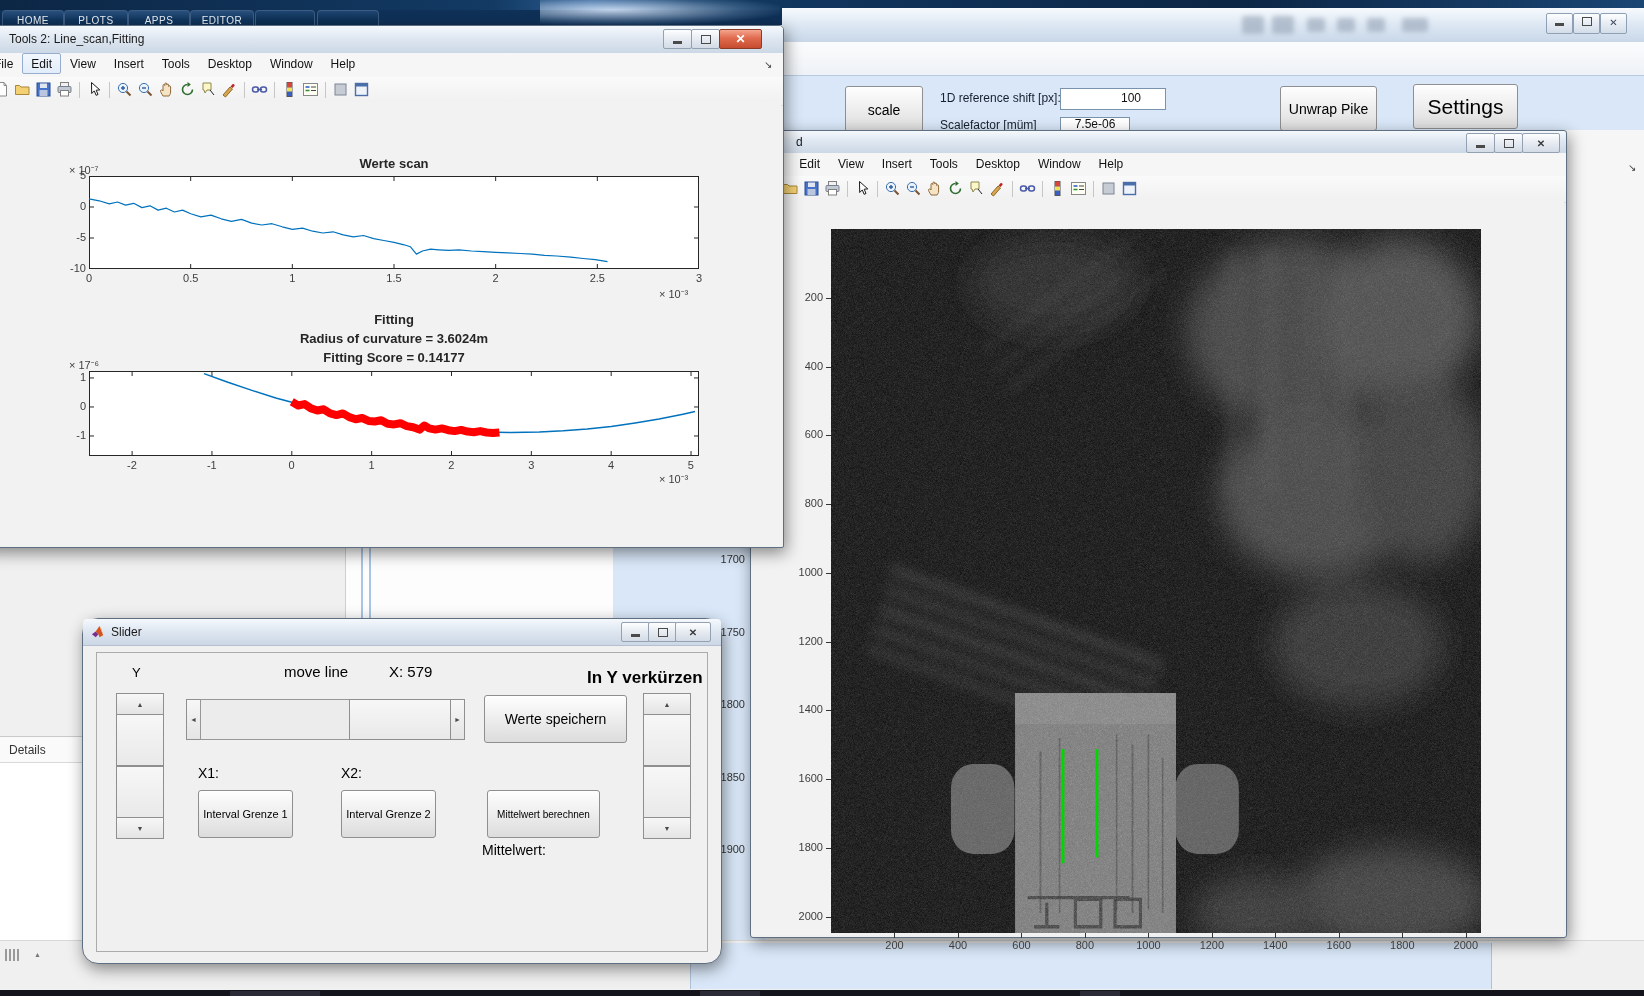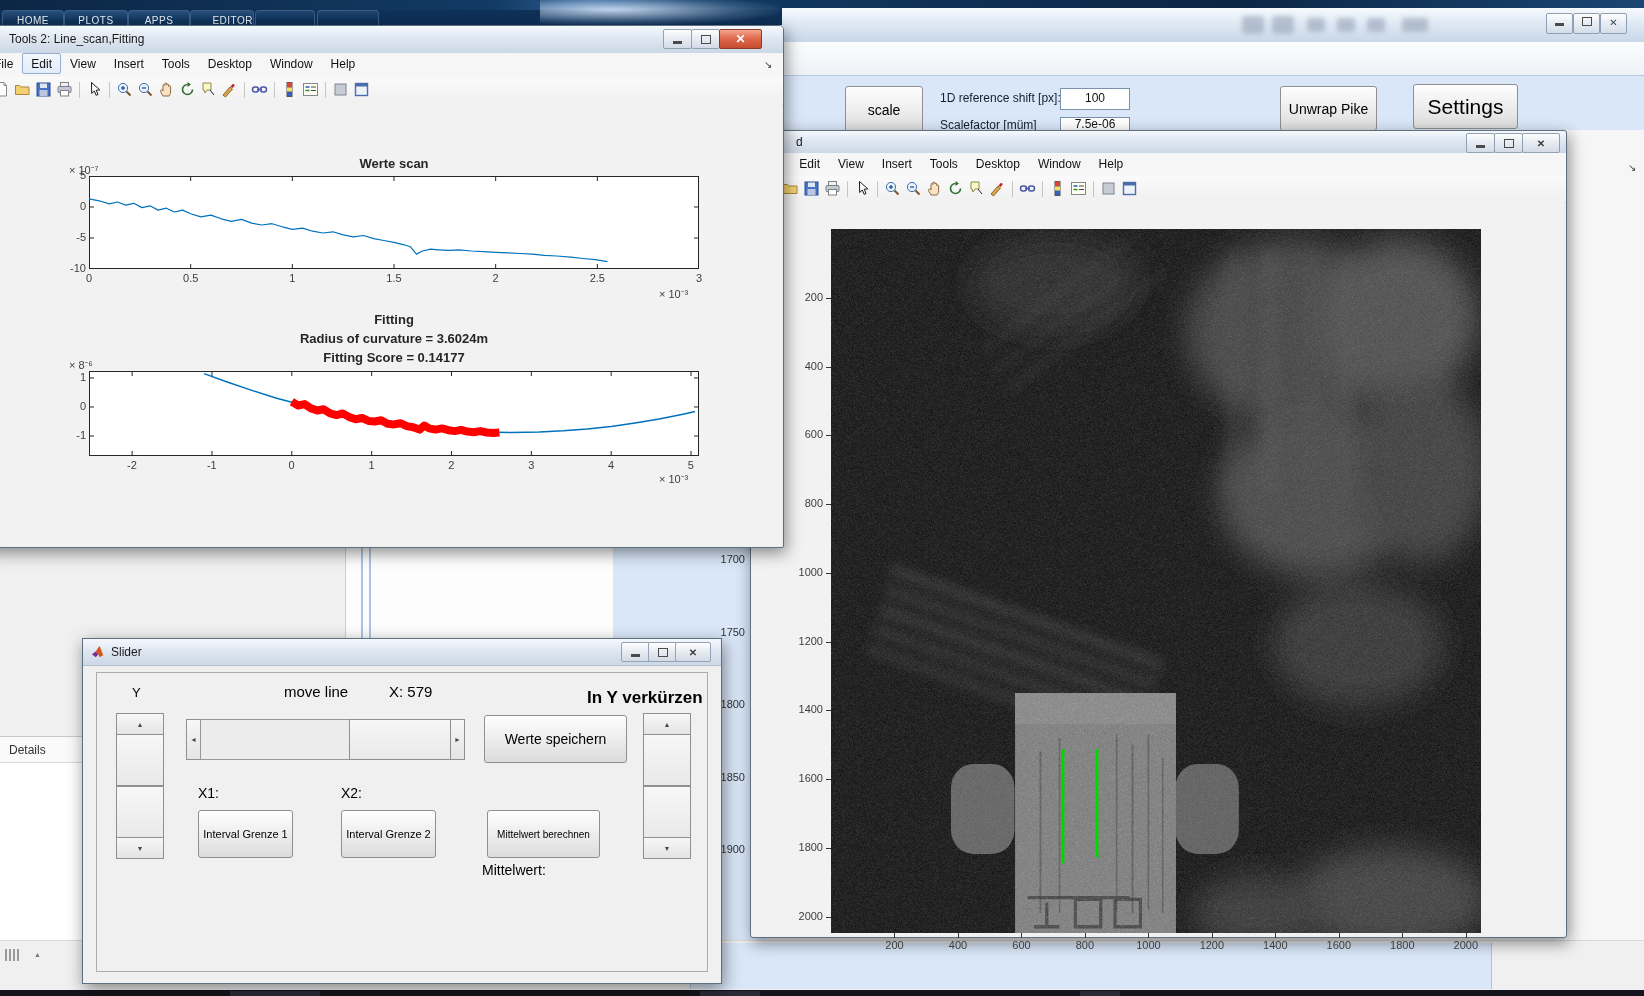--- a/index.html
+++ b/index.html
@@ -86,42 +86,42 @@
 </head>
 <body>
 
 <div id="screen">
 
   <div class="abs" id="top-strip"></div>
   <div class="abs" id="ribbon-row"></div>
   <div class="rtab" style="left:2px;width:60px;">HOME</div>
   <div class="rtab" style="left:64px;width:62px;">PLOTS</div>
   <div class="rtab" style="left:128px;width:60px;">APPS</div>
-  <div class="rtab" style="left:190px;width:62px;text-align:right;">EDITOR</div>
+  <div class="rtab" style="left:190px;width:62px;">EDITOR</div>
   <div class="rtab blank" style="left:255px;width:58px;"></div>
   <div class="rtab blank" style="left:317px;width:60px;"></div>
   <div class="abs" id="glare"></div>
 
   <div class="abs" id="aero-bar">
     <div class="blur-blob" style="left:460px;top:8px;width:22px;height:18px;"></div>
     <div class="blur-blob" style="left:490px;top:8px;width:22px;height:18px;"></div>
     <div class="blur-blob" style="left:525px;top:10px;width:18px;height:14px;"></div>
     <div class="blur-blob" style="left:555px;top:10px;width:18px;height:14px;"></div>
     <div class="blur-blob" style="left:585px;top:10px;width:18px;height:14px;"></div>
     <div class="blur-blob" style="left:620px;top:10px;width:26px;height:14px;"></div>
     <div class="aerobtn" style="left:764px;"><span class="g-min" style="width:9px;height:3px;background:#4a4a4a;display:inline-block;margin-top:8px;"></span></div>
     <div class="aerobtn" style="left:791px;"><span style="width:8px;height:7px;border:1px solid #4a4a4a;display:inline-block;"></span></div>
     <div class="aerobtn" style="left:818px;">✕</div>
   </div>
   <div class="abs" id="sub-bar"></div>
 
   <div class="abs" id="control-bar">
     <div class="btn7" style="left:63px;top:10px;width:76px;height:45px;">scale</div>
     <div class="ctl-label" style="left:158px;top:15px;">1D reference shift [px]:</div>
-    <div class="ctl-field" style="left:278px;top:12px;width:68px;height:20px;">100</div>
+    <div class="ctl-field" style="left:278px;top:12px;width:68px;height:20px;padding-left:36px;">100</div>
     <div class="ctl-label" style="left:158px;top:42px;">Scalefactor [müm]</div>
     <div class="ctl-field" style="left:278px;top:41px;width:68px;height:14px;line-height:13px;">7.5e-06</div>
     <div class="btn7" style="left:498px;top:10px;width:95px;height:43px;">Unwrap Pike</div>
     <div class="btn7" style="left:631px;top:8px;width:103px;height:43px;font-size:21px;">Settings</div>
   </div>
 
   <div class="abs" id="editor-bg"></div>
   <div class="vline-blue" style="left:361px;top:545px;height:395px;"></div>
   <div class="vline-blue" style="left:369px;top:545px;height:395px;"></div>
   <div class="abs" id="blue-col">
@@ -448,21 +448,21 @@
           <line y1="93" y2="93" x1="0" x2="5"></line>
           <line y1="93" y2="93" x1="610" x2="605"></line>
         </g>
         <polyline points="0.0,22.9 10.2,24.8 20.3,27.9 28.5,26.0 36.6,29.1 44.7,27.3 52.9,31.6 61.0,29.8 69.1,34.1 77.3,32.2 85.4,36.0 93.5,34.1 101.7,37.8 111.8,40.9 122.0,39.1 132.2,42.8 142.3,45.3 152.5,43.4 162.7,47.1 172.8,49.0 183.0,47.7 193.2,50.8 203.3,53.3 213.5,52.1 223.7,55.2 233.8,57.0 244.0,55.8 254.2,58.9 264.3,60.8 274.5,59.5 284.7,62.6 294.8,64.5 305.0,66.3 315.2,68.8 321.3,70.7 327.4,78.1 333.5,75.0 341.6,73.2 349.7,73.8 359.9,74.4 370.1,73.8 382.3,75.0 394.5,75.6 406.7,76.3 418.9,76.9 431.1,77.5 443.3,78.1 455.5,79.4 467.7,80.0 481.9,81.2 494.1,82.5 506.3,83.7 518.5,85.6" fill="none" stroke="#0072BD" stroke-width="1.2" stroke-linejoin="round"></polyline>
       </svg>
     <div class="exp" style="left:676px;top:260px;">× 10⁻³</div>
 
     <div class="plot-title" style="left:201px;top:286px;">Fitting</div>
     <div class="plot-title" style="left:201px;top:305px;">Radius of curvature = 3.6024m</div>
     <div class="plot-title" style="left:201px;top:324px;">Fitting Score = 0.14177</div>
-    <div class="exp" style="left:86px;top:331px;">× 8⁻⁶</div>
+    <div class="exp" style="left:86px;top:331px;">× 17⁻⁶</div>
     <svg class="abs" id="fit-svg" style="left:106px;top:345px;" width="610" height="85">
         <rect x="0.5" y="0.5" width="609" height="84" fill="#fff" stroke="#262626"></rect>
         <g stroke="#262626">
           <line x1="43.1151832460733" x2="43.1151832460733" y1="0" y2="5"></line>
           <line x1="43.1151832460733" x2="43.1151832460733" y1="85" y2="80"></line>
           <line x1="122.95811518324608" x2="122.95811518324608" y1="0" y2="5"></line>
           <line x1="122.95811518324608" x2="122.95811518324608" y1="85" y2="80"></line>
           <line x1="202.80104712041887" x2="202.80104712041887" y1="0" y2="5"></line>
           <line x1="202.80104712041887" x2="202.80104712041887" y1="85" y2="80"></line>
           <line x1="282.64397905759165" x2="282.64397905759165" y1="0" y2="5"></line>
@@ -505,21 +505,21 @@
         <div class="tick" style="left: 228.84px; top: 433px;">-1</div>
         <div class="tick" style="left: 308.68px; top: 433px;">0</div>
         <div class="tick" style="left: 388.52px; top: 433px;">1</div>
         <div class="tick" style="left: 468.36px; top: 433px;">2</div>
         <div class="tick" style="left: 548.2px; top: 433px;">3</div>
         <div class="tick" style="left: 628.04px; top: 433px;">4</div>
         <div class="tick" style="left: 707.88px; top: 433px;">5</div>
       </div>
   </div>
 
-  <div class="win" id="sliderwin" style="left:82px;top:618px;width:638px;height:344px;border-radius:0;margin-top:20px;">
+  <div class="win" id="sliderwin" style="left:82px;top:618px;width:638px;height:344px;border-radius:16px;">
     <div class="titlebar" style="height:26px;">
       <svg class="abs" style="left:8px;top:5px;" width="15" height="15" viewBox="0 0 16 16">
         <polygon points="1,11 5,8 8,11 5,14" fill="#7a2e8d"></polygon>
         <polygon points="5,8 9,2 13,12 9,14 8,11" fill="#d6541f"></polygon>
         <polygon points="9,2 11,5 13,12" fill="#e9a13b"></polygon>
       </svg>
       <span class="title-text" style="left:28px;">Slider</span>
       <div class="winbtn" style="left:538px;">
           <span class="g-min"></span>
         </div>

